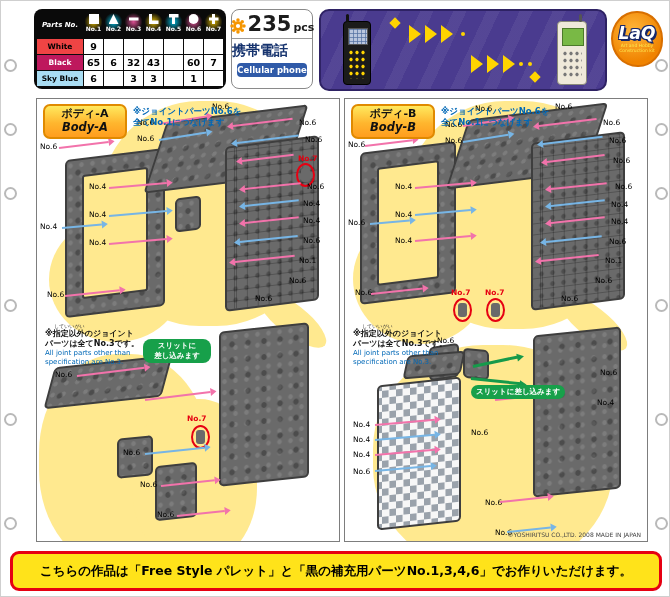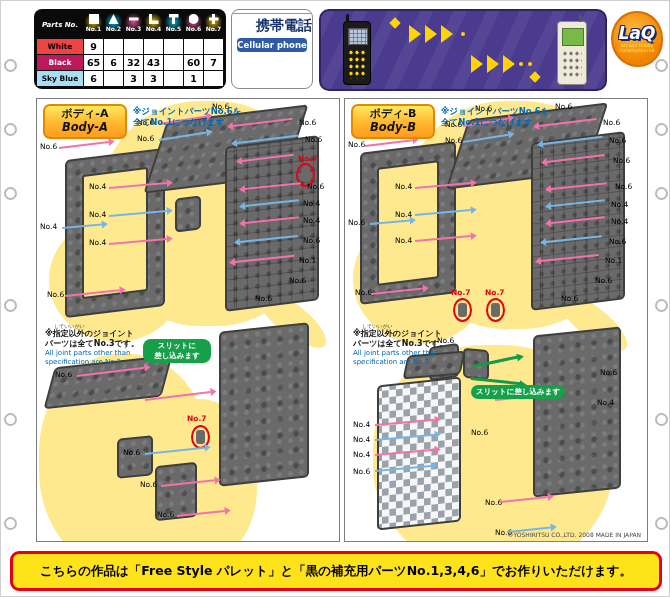--- a/index.html
+++ b/index.html
@@ -32,21 +32,21 @@
   .pt-row-label.white{background:#ef4444;color:#000;}
   .pt-row-label.black{background:#be185d;color:#fff;}
   .pt-row-label.sky{background:#a9ddf3;color:#000;}
 
   .count-card{position:absolute;left:230px;top:8px;width:82px;height:80px;background:#fff;border:1.5px solid #8a8a8a;
               border-radius:8px;box-sizing:border-box;display:flex;flex-direction:column;align-items:center;}
   .count-row{display:flex;align-items:flex-end;gap:2px;padding-top:4px;}
   .gear{width:16px;height:16px;margin-bottom:1px;}
   .count-num{font-size:21px;font-weight:bold;color:#1c1c1c;line-height:1;}
   .count-unit{font-size:11px;font-weight:bold;color:#1c1c1c;padding-bottom:1px;}
-  .prod-jp{font-size:14px;font-weight:bold;color:#16336e;margin-top:3px;border-top:1px solid #9a9a9a;width:100%;text-align:right;padding-top:3px;}
+  .prod-jp{font-size:14px;font-weight:bold;color:#16336e;margin-top:3px;border-top:1px solid #9a9a9a;width:100%;text-align:left;padding-top:3px;}
   .prod-en{margin-top:3px;background:#2f5aa8;color:#fff;font-size:8.5px;font-weight:bold;border-radius:4px;padding:2px 0;width:88%;text-align:center;}
 
   .banner{position:absolute;left:318px;top:8px;width:288px;height:82px;background-color:#4a3b8f;border:2px solid #2e2264;
           border-radius:10px;box-sizing:border-box;overflow:hidden;
           background-image:repeating-linear-gradient(115deg,rgba(255,255,255,.06) 0 12px,rgba(255,255,255,0) 12px 30px);}
   .phone{position:absolute;}
   .phone-black{left:22px;top:10px;width:26px;height:62px;background:#1b1b1b;border-radius:4px;border:1px solid #000;}
   .phone-black .antenna{position:absolute;left:2px;top:-8px;width:3px;height:8px;background:#111;border-radius:2px;}
   .phone-black .screen{position:absolute;left:4px;top:6px;width:18px;height:15px;background:#b9c6de;border:1px solid #555;
       background-image:linear-gradient(rgba(80,110,160,.7) 1px,transparent 1px),linear-gradient(90deg,rgba(80,110,160,.7) 1px,transparent 1px);background-size:4px 4px;}
@@ -227,20 +227,38 @@
         <div class="pt-cell pt-val">6</div>
         <div class="pt-cell pt-val"></div>
         <div class="pt-cell pt-val">3</div>
         <div class="pt-cell pt-val">3</div>
         <div class="pt-cell pt-val"></div>
         <div class="pt-cell pt-val">1</div>
         <div class="pt-cell pt-val"></div>
       </div>
 
     <div class="count-card">
+      <div class="count-row">
+        <svg class="gear" viewBox="0 0 20 20">
+          <g fill="#f59600">
+            <circle cx="10" cy="2.5" r="2.2"></circle>
+              <circle cx="10" cy="17.5" r="2.2"></circle>
+            <circle cx="2.5" cy="10" r="2.2"></circle>
+              <circle cx="17.5" cy="10" r="2.2"></circle>
+            <circle cx="4.7" cy="4.7" r="2.2"></circle>
+              <circle cx="15.3" cy="4.7" r="2.2"></circle>
+            <circle cx="4.7" cy="15.3" r="2.2"></circle>
+              <circle cx="15.3" cy="15.3" r="2.2"></circle>
+            <circle cx="10" cy="10" r="6"></circle>
+          </g>
+          <circle cx="10" cy="10" r="2.6" fill="#fff"></circle>
+        </svg>
+        <span class="count-num">235</span>
+        <span class="count-unit">pcs</span>
+      </div>
       <div class="prod-jp">携帯電話</div>
       <div class="prod-en">Cellular phone</div>
     </div>
 
     <div class="banner">
       <div class="sparkle s1"></div>
       <div class="sparkle s2"></div>
       <div class="phone phone-black">
         <div class="antenna"></div>
         <div class="screen"></div>

